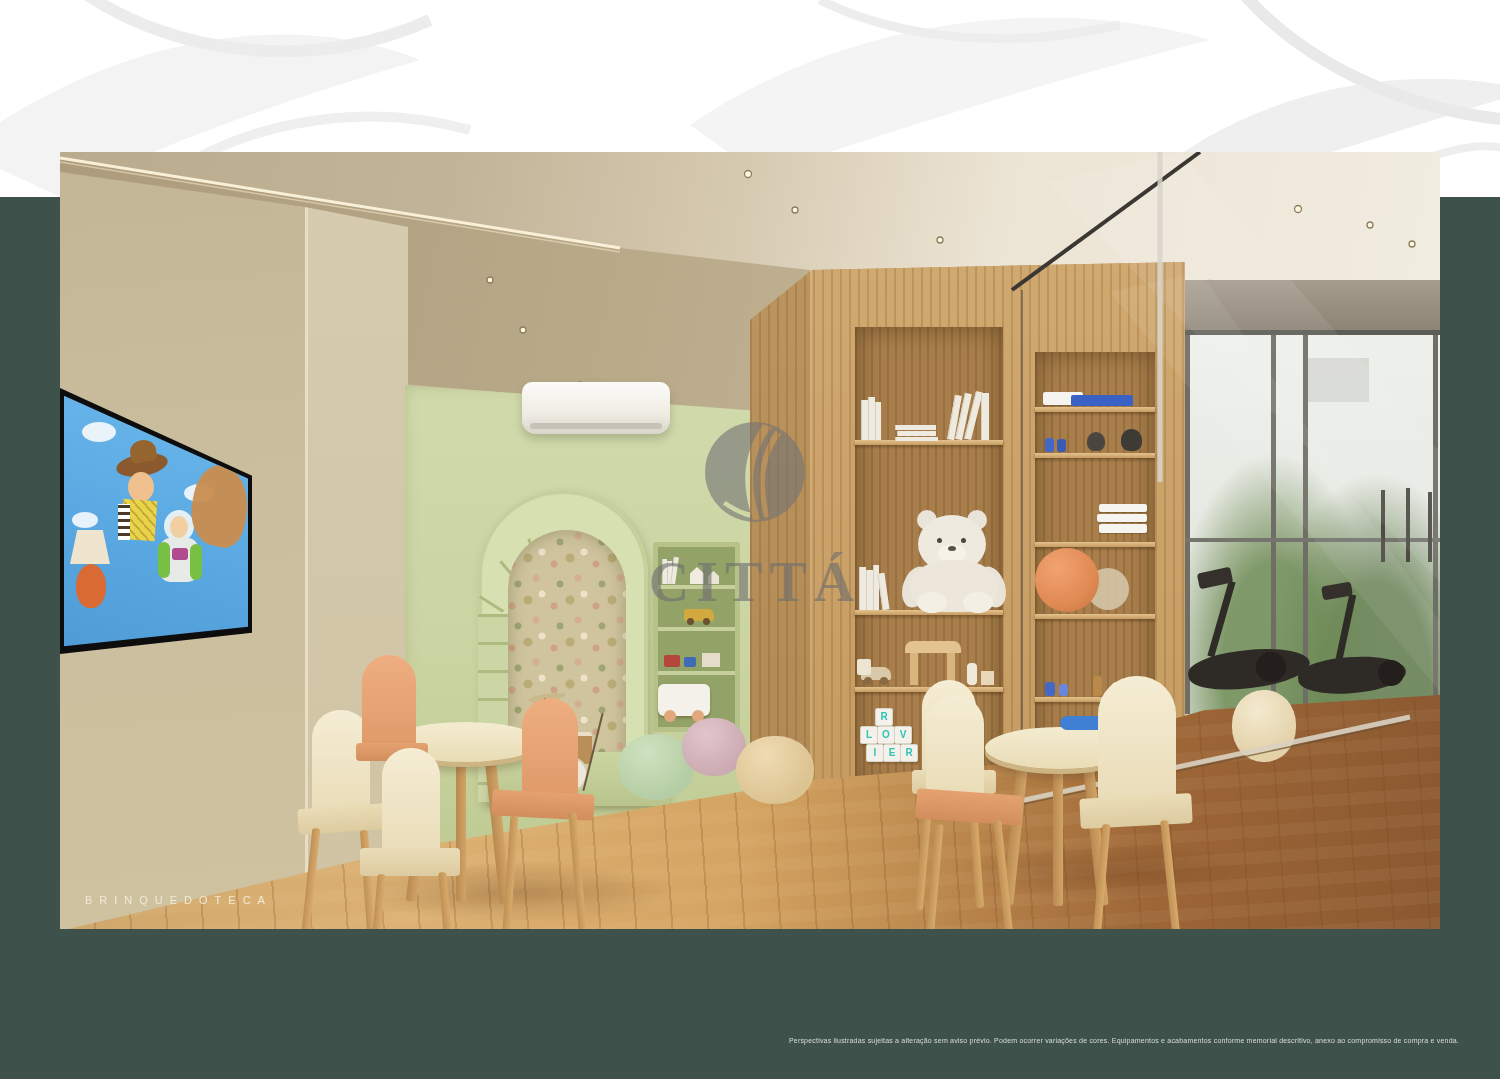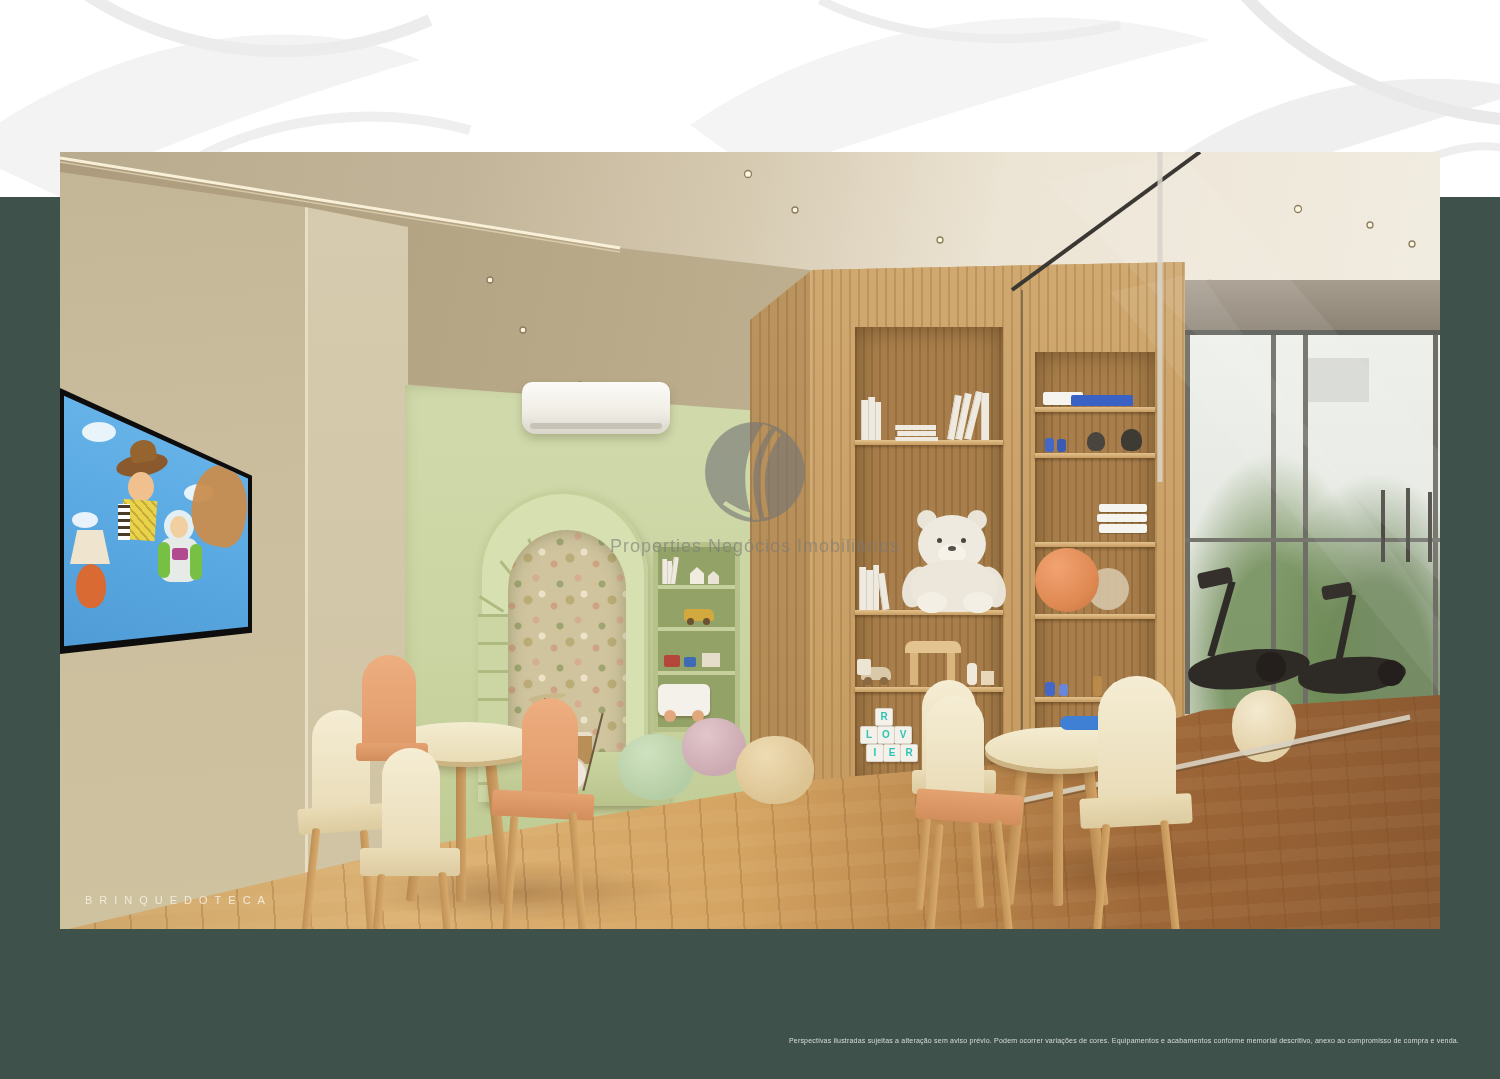--- a/index.html
+++ b/index.html
@@ -424,20 +424,20 @@
 
     <div class="caption">BRINQUEDOTECA</div>
 
     <div class="watermark">
       <svg width="104" height="104" viewBox="0 0 100 100" style="display:inline-block;">
         <path fill="#757575" fill-rule="evenodd" d="M50,2 A48,48 0 1 1 49.9,2 Z
           M58,4 C38,32 36,62 48,96 L55,96 C44,62 46,33 66,7 Z
           M70,10 C53,34 51,62 59,94 L64,93 C56,62 58,36 75,14 Z
           M22,78 C30,84 40,88 46,89 L45,94 C37,92 27,87 19,81 Z"></path>
       </svg>
-      <div class="wm-sub">Properties Negócios Imobiliários</div>
+      <div class="wm-title">CITTÁ</div>
     </div>
 
   </div>
 
   <div class="disclaimer">Perspectivas ilustradas sujeitas a alteração sem aviso prévio. Podem ocorrer variações de cores. Equipamentos e acabamentos conforme memorial descritivo, anexo ao compromisso de compra e venda.</div>
 
 </div>
 
 </body></html>

